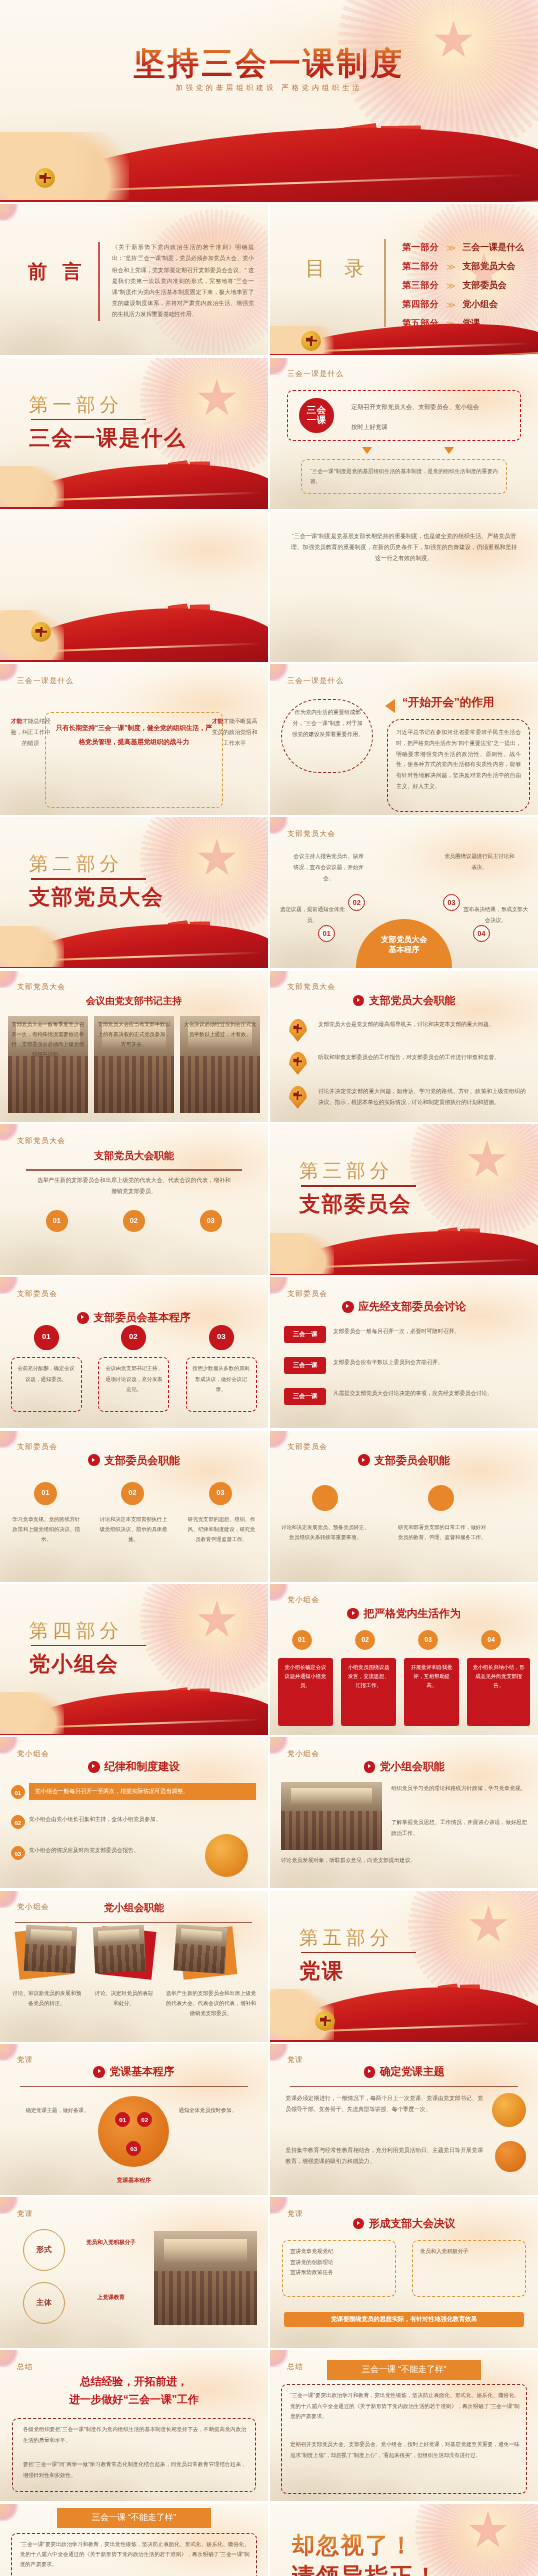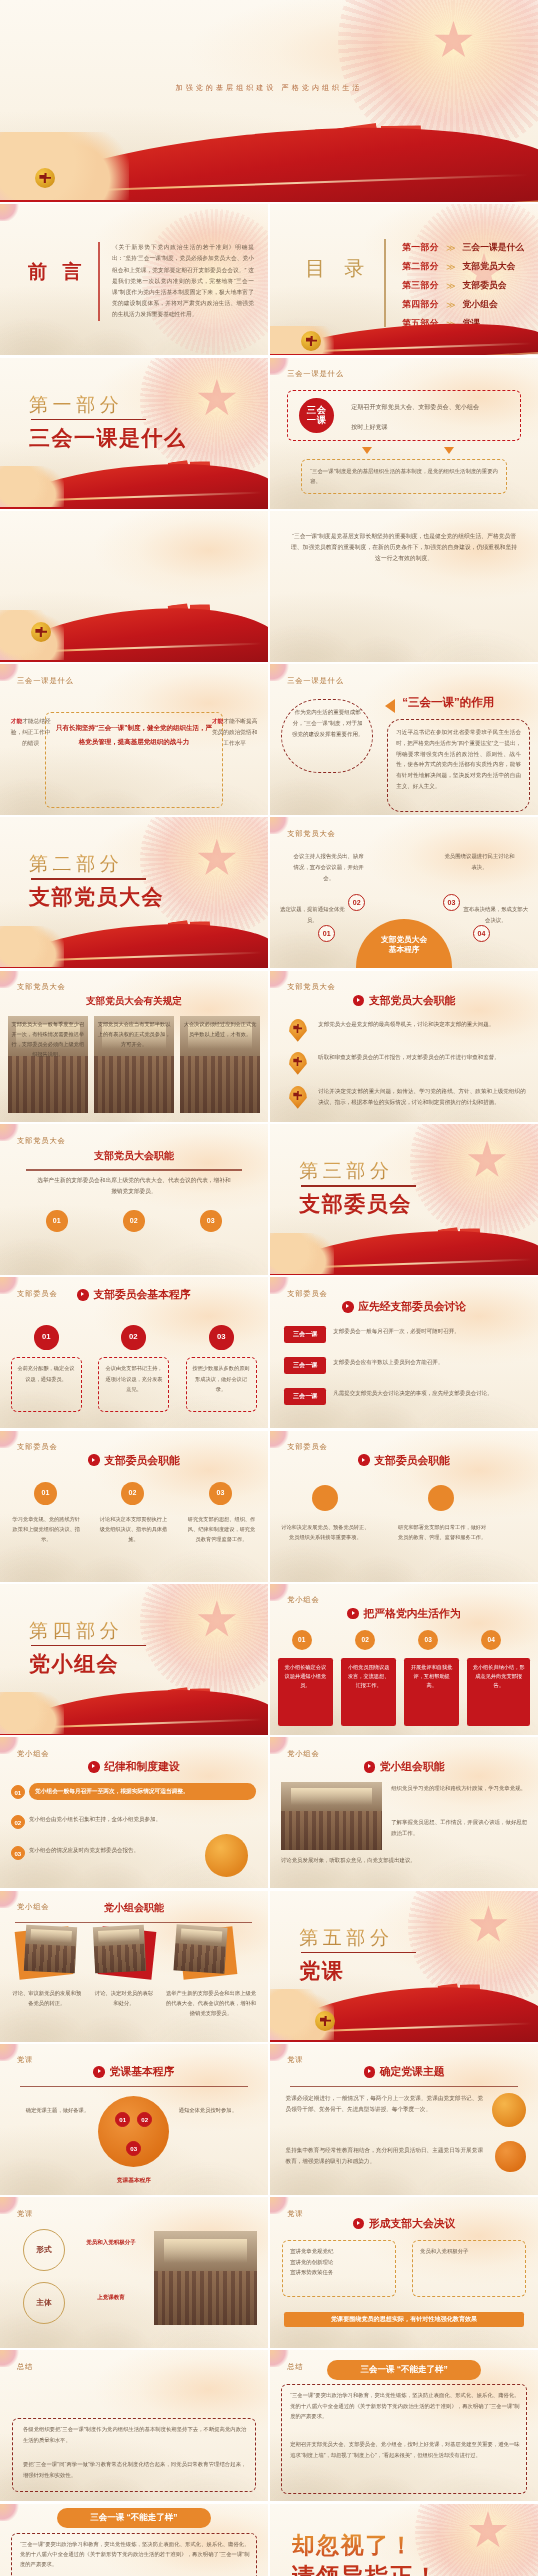--- a/index.html
+++ b/index.html
@@ -223,22 +223,22 @@
   .toc-arrow{ font-size:9.2px; color:#d9a24a; }
   .toc-text{ font-size:8.8px; font-weight:700; color:#8f1d14; }
 
   .pre-label{
     position:absolute; left:28px; top:55px; font-size:19px; letter-spacing:5.4px;
     color:#b9231b; font-family:"Liberation Serif","DejaVu Serif",serif; font-weight:700;
   }
   .pre-divider{ position:absolute; left:98px; top:38px; bottom:34px; width:1.5px; background:#b9231b; opacity:.75; }
 
   .orange-pill{
-    position:absolute; background:#e8872a; color:#fff; font-weight:700;
-    border-radius:10px; display:flex; align-items:center; justify-content:center; text-align:center;
+    position:absolute; background:#e8872a; color:#fff; font-weight:400;
+    border-radius:0; display:flex; align-items:center; justify-content:center; text-align:center;
   }
   .red-pill{
     position:absolute; background:#c4161c; color:#fff; font-weight:700;
     border-radius:2.3px; display:flex; align-items:center; justify-content:center; text-align:center;
   }
   .thanks{
     position:absolute; left:21.5px; top:26px; right:14px;
     font-size:23px; line-height:1.35; font-weight:700; letter-spacing:1.5px;
     font-family:"Liberation Serif","DejaVu Serif",serif;
     background:linear-gradient(180deg,#e79a34 0%,#c4351c 60%,#a31c12 100%);
@@ -280,20 +280,21 @@
 
 <div id="deck">
 
   <div class="row">
     <div class="slide full">
       <div class="paper"></div>
       <div class="sunburst" style="right:-31px; top:-74px;">
           <span class="star"></span>
         </div>
       <div class="mountains"></div>
+      <div class="cover-title">坚持三会一课制度</div>
       <div class="cover-sub">加强党的基层组织建设 严格党内组织生活</div>
       <div class="band tall">
         <div class="crowd"></div>
         <div class="gate">
           <span class="flagL"></span>
           <span class="flagR"></span>
           <span class="roof"></span>
           <span class="roof2"></span>
           <span class="body"></span>
         </div>
@@ -456,21 +457,21 @@
     </div>
 
     <div class="slide">
       <div class="paper"></div>
       <div class="mountains"></div>
       <div class="corner"></div>
       <div class="eyebrow">三会一课是什么</div>
       <div class="dashbox maroon" style="left:10.8px; width:92px; top:35px; height:74px; border-radius:46px;"></div>
       <div class="body-text" style="left:20px; width:75px; top:43px; font-size:5.5px; text-align:center;">作为党内生活的重要组成部分，“三会一课”制度，对于加强党的建设发挥着重要作用。</div>
       <span class="leftarrow" style="left:115px; top:35px;"></span>
-      <div style="position:absolute; left:132px; top:31px; font-size:11.5px; font-weight:700; color:#b9231b;">“三会一课”的作用</div>
+      <div style="position:absolute; left:132px; top:31px; font-size:11.5px; font-weight:700; color:#b9231b;">“开始开会”的作用</div>
       <div class="dashbox maroon" style="left:117px; right:7.7px; top:55px; bottom:3.1px; border-radius:14px;"></div>
       <div class="body-text" style="left:126px; right:17px; top:63px; font-size:5.5px;">习近平总书记在参加河北省委常委班子民主生活会时，把严格党内生活作为“四个重要法宝”之一提出，明确要求增强党内生活的政治性、原则性、战斗性，使各种方式的党内生活都有实质性内容，能够有针对性地解决问题，坚决反对党内生活中的自由主义、好人主义。</div>
     </div>
   </div>
 
   <div class="row">
 
     <div class="slide">
       <div class="paper"></div>
       <div class="sunburst" style="width:154px;height:154px; right:-26px; top:-35px;">
@@ -514,21 +515,21 @@
     </div>
   </div>
 
   <div class="row">
 
     <div class="slide">
       <div class="paper"></div>
       <div class="mountains"></div>
       <div class="corner"></div>
       <div class="eyebrow">支部党员大会</div>
-      <div style="position:absolute; left:0; right:0; top:24.6px; text-align:center; font-size:9.6px; font-weight:700; color:#b9231b;">支部党员大会有关规定</div>
+      <div style="position:absolute; left:0; right:0; top:24.6px; text-align:center; font-size:9.6px; font-weight:700; color:#b9231b;">会议由党支部书记主持</div>
       <div class="photo" style="left:7.7px; top:45px; width:80px; bottom:9.2px;"></div>
       <div class="photo" style="left:94px; top:45px; width:80px; bottom:9.2px;"></div>
       <div class="photo" style="left:180px; top:45px; width:80px; bottom:9.2px;"></div>
       <div class="body-text" style="left:10.8px; width:74px; top:48px; font-size:5.2px; text-align:center; color:#5a4a3a;">支部党员大会一般每季度至少召开一次，有特殊情况需要推迟举行，支部委员会必须向上级党组织报告说明。</div>
       <div class="body-text" style="left:97px; width:74px; top:48px; font-size:5.2px; text-align:center; color:#5a4a3a;">支部党员大会应当有支部半数以上的有表决权的正式党员参加，方可开会。</div>
       <div class="body-text" style="left:183px; width:74px; top:48px; font-size:5.2px; text-align:center; color:#5a4a3a;">大会决议必须经过应到会正式党员半数以上通过，才有效。</div>
     </div>
 
     <div class="slide">
       <div class="paper"></div>
@@ -587,21 +588,21 @@
     </div>
   </div>
 
   <div class="row">
 
     <div class="slide">
       <div class="paper"></div>
       <div class="mountains"></div>
       <div class="corner"></div>
       <div class="eyebrow">支部委员会</div>
-      <div class="titlebar" style="top:11px;">
+      <div class="titlebar" style="top:34px;">
         <span class="play"></span><span>支部委员会基本程序</span>
       </div>
       <div class="circle-badge" style="left:34px; top:48px; width:24.6px; height:24.6px; background:#c4161c; font-size:7.7px;">01</div>
       <div class="circle-badge" style="left:121px; top:48px; width:24.6px; height:24.6px; background:#c4161c; font-size:7.7px;">02</div>
       <div class="circle-badge" style="left:209px; top:48px; width:24.6px; height:24.6px; background:#c4161c; font-size:7.7px;">03</div>
       <div class="dashbox" style="left:10.8px; width:71px; top:80px; height:55px;"></div>
       <div class="dashbox" style="left:98px; width:71px; top:80px; height:55px;"></div>
       <div class="dashbox" style="left:186px; width:71px; top:80px; height:55px;"></div>
       <div class="body-text" style="left:17px; width:58px; top:86px; font-size:5.2px; text-align:center;">会前充分酝酿，确定会议议题，通知委员。</div>
       <div class="body-text" style="left:105px; width:58px; top:86px; font-size:5.2px; text-align:center;">会议由党支部书记主持，逐项讨论议题，充分发表意见。</div>
@@ -853,20 +854,22 @@
     </div>
   </div>
 
   <div class="row">
 
     <div class="slide">
       <div class="paper"></div>
       <div class="mountains"></div>
       <div class="corner"></div>
       <div class="eyebrow">总结</div>
+      <div class="summary-title" style="white-space:pre-line;">总结经验，开拓前进，
+进一步做好“三会一课”工作</div>
       <div class="dashbox maroon" style="left:12.3px; right:12.3px; top:68px; bottom:9.2px;"></div>
       <div class="body-text" style="left:23px; right:21.5px; top:74px; font-size:5.3px;">各级党组织要把“三会一课”制度作为党内组织生活的基本制度长期坚持下去，不断提高党内政治生活的质量和水平。</div>
       <div class="body-text" style="left:23px; right:21.5px; top:109px; font-size:5.3px;">要把“三会一课”同“两学一做”学习教育常态化制度化结合起来，同党员日常教育管理结合起来，增强针对性和实效性。</div>
     </div>
 
     <div class="slide">
       <div class="paper"></div>
       <div class="mountains"></div>
       <div class="corner"></div>
       <div class="eyebrow">总结</div>

